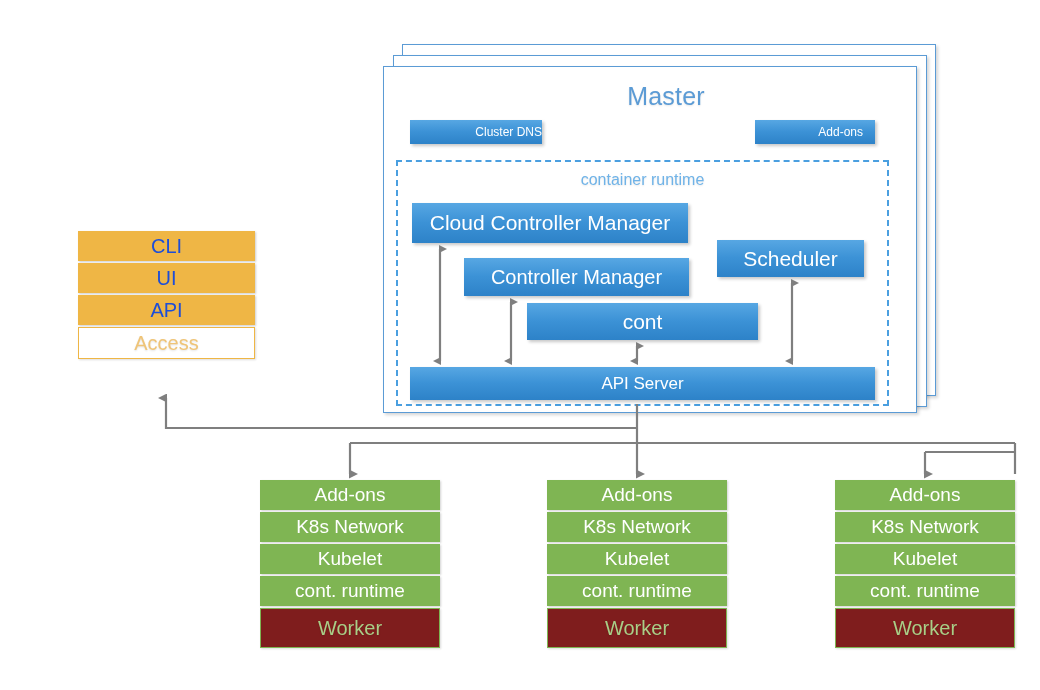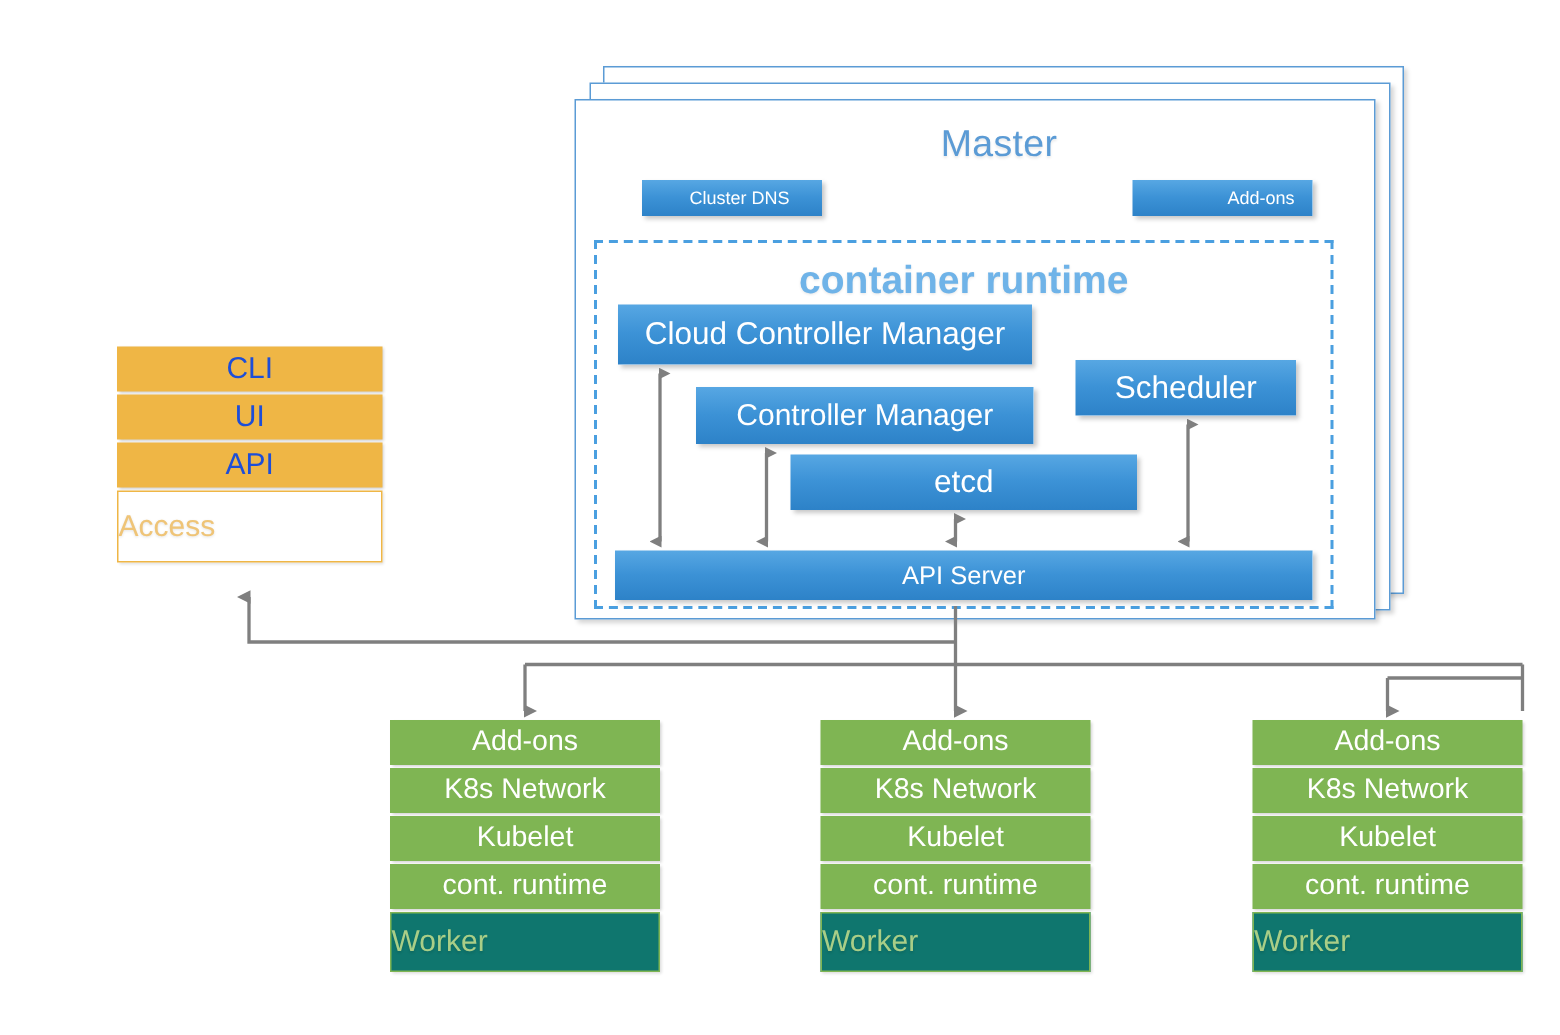--- a/index.html
+++ b/index.html
@@ -66,24 +66,23 @@
     border: 2px dashed #4A9FE0;
     background: transparent;
     z-index: 4;
   }
   .runtime-title {
     position: absolute;
     left: 396px; top: 171px;
     width: 493px;
     text-align: center;
     color: #6FB3E8;
-    font-size: 26px;
+    font-size: 16px;
     z-index: 5;
     text-shadow: 0 1px 2px rgba(0,0,0,0.10);
-    font-weight: bold;
   }
 
   
   .access-wrap {
     left: 78px; top: 231px;
     width: 177px; height: 159px;
     z-index: 5;
   }
   .access-row {
     height: 30px;
@@ -91,27 +90,28 @@
     color: #1d4ed8;
     font-size: 20px;
     display: flex;
     align-items: center;
     justify-content: center;
     box-shadow: 1px 1px 2px rgba(0,0,0,0.20);
     margin-bottom: 2px;
     box-sizing: border-box;
   }
   .access-foot {
-    height: 48px;
+    height: 32px;
     background: #ffffff;
     border: 1px solid #EFB645;
     color: #EFC477;
     font-size: 20px;
     display: flex;
     align-items: center;
+    justify-content: center;
     box-sizing: border-box;
     box-shadow: 1px 1px 2px rgba(0,0,0,0.14);
     text-shadow: 0 1px 2px rgba(0,0,0,0.12);
   }
 
   
   .worker-wrap { width: 180px; height: 177px; z-index: 5; }
   .worker-row {
     height: 30px;
     background: #7FB553;
@@ -119,66 +119,67 @@
     font-size: 19px;
     display: flex;
     align-items: center;
     justify-content: center;
     box-shadow: 1px 1px 2px rgba(0,0,0,0.18);
     margin-bottom: 2px;
     box-sizing: border-box;
   }
   .worker-foot {
     height: 40px;
-    background: #0f766e;
+    background: #7f1d1d;
     border: 1px solid #7FB553;
     color: #A9CE87;
     font-size: 20px;
     display: flex;
     align-items: center;
+    justify-content: center;
     box-sizing: border-box;
     box-shadow: 1px 1px 2px rgba(0,0,0,0.14);
     text-shadow: 0 1px 2px rgba(0,0,0,0.12);
   }
 
   
   .connectors { position: absolute; left: 0; top: 0; z-index: 8; pointer-events: none; }
   .inner-arrows { position: absolute; left: 0; top: 0; z-index: 7; pointer-events: none; }
 </style>
 </head>
 <body>
 
 <div id="canvas">
 
   <div class="abs master-card master-back-2"></div>
   <div class="abs master-card master-back-1"></div>
   <div class="abs master-card master-front"></div>
 
   <div class="master-title">Master</div>
 
-  <div class="abs bluebox small" style="left:428px; top:120px; width:120px; height:24px; justify-content:center; padding-left:10px;">
+  <div class="abs bluebox small" style="left:410px; top:120px; width:132px; height:24px; justify-content:flex-end; padding-left:10px;">
     <span>Cluster DNS</span>
   </div>
   <div class="abs bluebox small" style="left:755px; top:120px; width:120px; height:24px; justify-content:flex-end; padding-right:12px;">
     <span>Add-ons</span>
   </div>
 
   <div class="abs runtime-box"></div>
   <div class="runtime-title">container runtime</div>
 
   <div class="abs bluebox" style="left:464px; top:258px; width:225px; height:38px; font-size:20px;">
     <span>Controller Manager</span>
   </div>
 
   <div class="abs bluebox" style="left:412px; top:203px; width:276px; height:40px; font-size:21px;">
     <span>Cloud Controller Manager</span>
   </div>
 
   <div class="abs bluebox" style="left:527px; top:303px; width:231px; height:37px; font-size:21px;">
-    <span>etcd</span>
+    <span>cont</span>
   </div>
 
   <div class="abs bluebox" style="left:717px; top:240px; width:147px; height:37px; font-size:21px;">
     <span>Scheduler</span>
   </div>
 
   <div class="abs bluebox" style="left:410px; top:367px; width:465px; height:33px; font-size:17px;">
     <span>API Server</span>
   </div>
 

